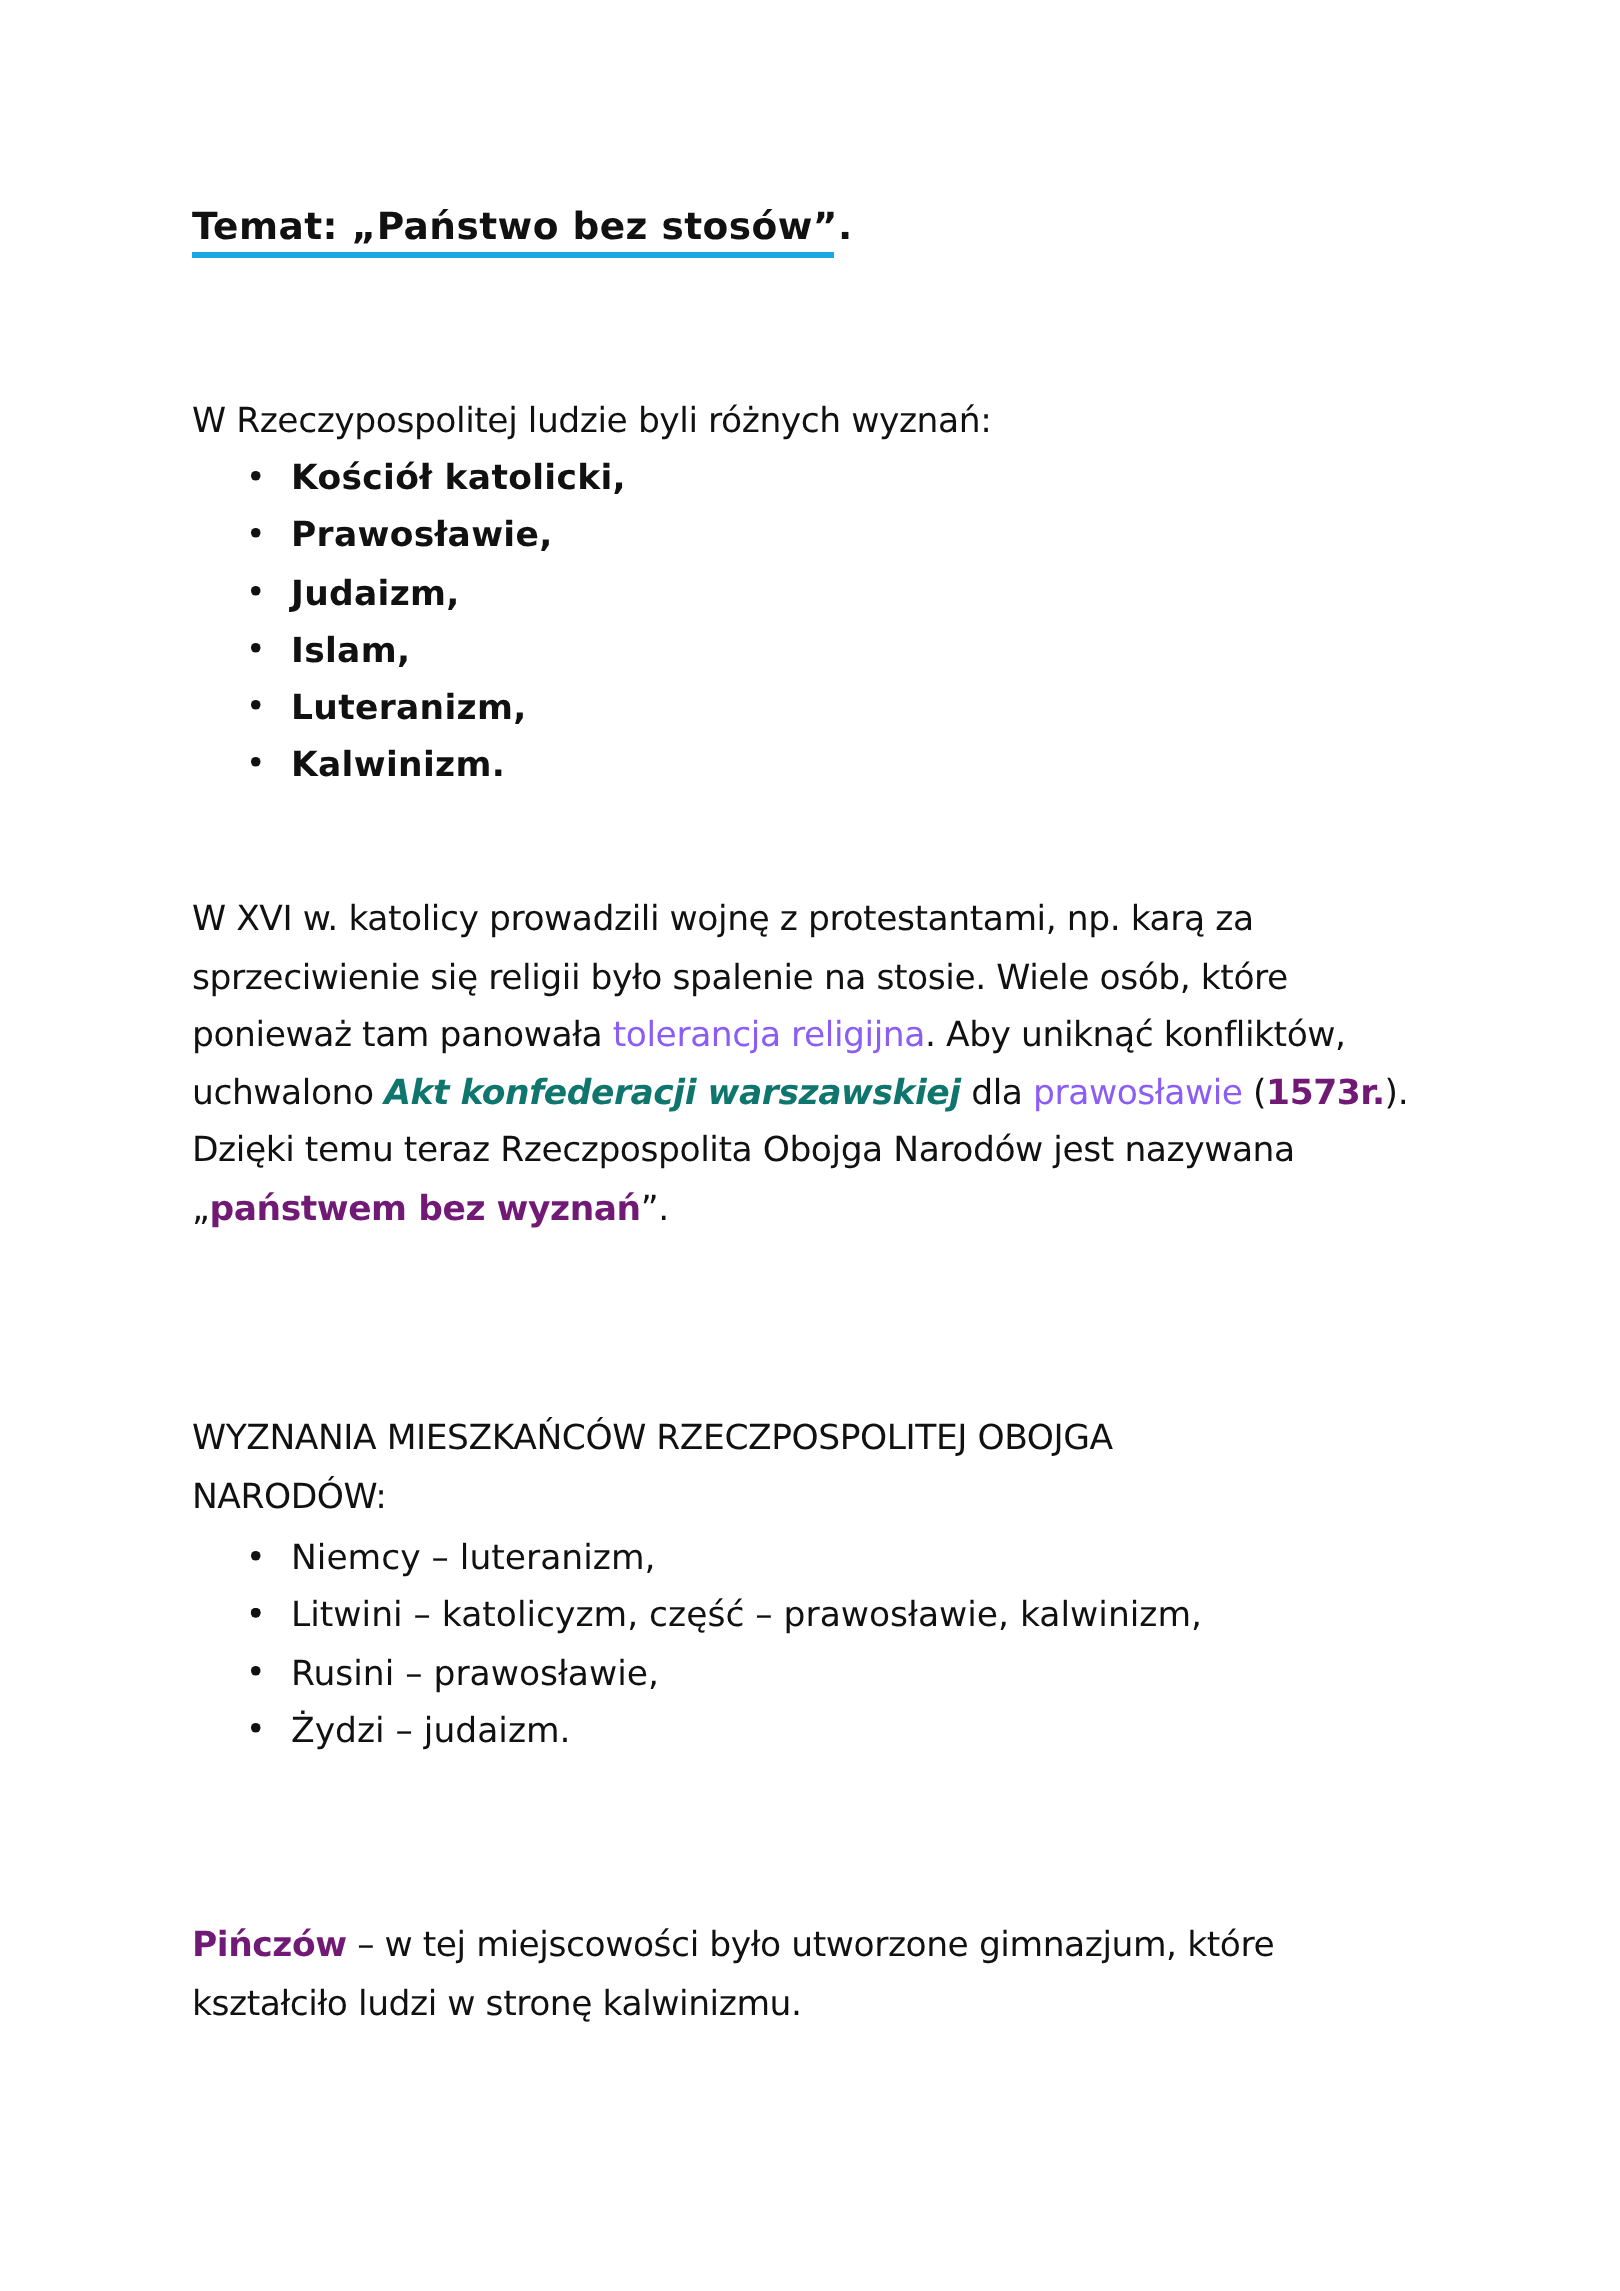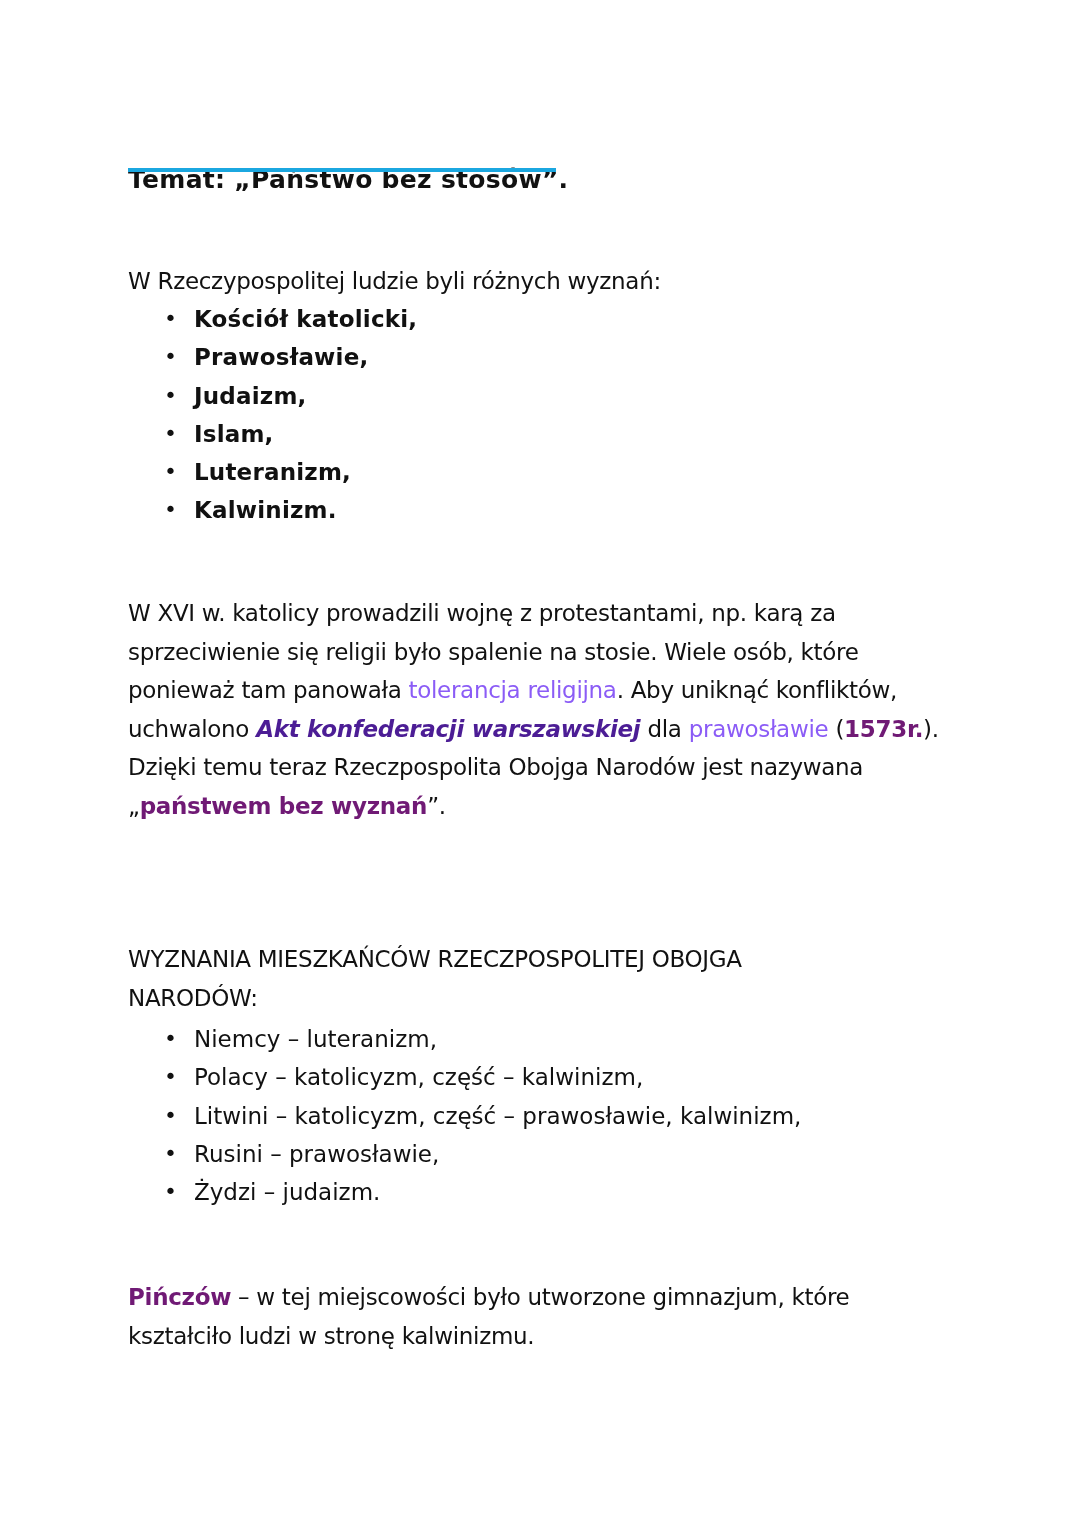--- a/index.html
+++ b/index.html
@@ -23,21 +23,20 @@
     }
     .title {
       position: absolute;
       top: 133px;
       left: 0;
       font-size: 25px;
       font-weight: bold;
       letter-spacing: 0.3px;
       white-space: nowrap;
       line-height: 36px;
-      margin-top: 29px;
     }
     .title-underline {
       position: absolute;
       left: 0;
       top: 168px;
       width: 428px;
       height: 4px;
       background: #1ba7e0;
     }
     .para {
@@ -63,21 +62,21 @@
       white-space: nowrap;
     }
     .list li .bullet {
       position: absolute;
       left: 2px;
       top: 0;
       font-size: 22px;
     }
     .list.bold li .txt { font-weight: bold; letter-spacing: 0.2px; }
     .red { color: #8b5cf6; }
-    .bi { color: #4c1d95; font-weight: bold; font-style: italic; }
+    .bi { color: #0f766e; font-weight: bold; font-style: italic; }
     .bb { color: #701a75; font-weight: bold; }
   </style>
 </head>
 <body>
 
 <div class="page">
 
   <div class="title">Temat: „Państwo bez stosów”.</div>
   <div class="title-underline"></div>
 
@@ -101,21 +100,21 @@
     <div><span>„</span><span class="bb">państwem bez wyznań</span><span>”.</span></div>
   </div>
 
   <div class="para" style="top:940px;">
     <div>WYZNANIA MIESZKAŃCÓW RZECZPOSPOLITEJ OBOJGA</div>
     <div>NARODÓW:</div>
   </div>
 
   <ul class="list" style="top:1020px;">
     <li><span class="bullet">•</span><span class="txt">Niemcy – luteranizm,</span></li>
-    <li><span class="bullet">•</span><span class="txt">Polacy – katolicyzm, część – kalwinizm,</span></li>
+    <li><span class="bullet">•</span></li>
     <li><span class="bullet">•</span><span class="txt">Litwini – katolicyzm, część – prawosławie, kalwinizm,</span></li>
     <li><span class="bullet">•</span><span class="txt">Rusini – prawosławie,</span></li>
     <li><span class="bullet">•</span><span class="txt">Żydzi – judaizm.</span></li>
   </ul>
 
   <div class="para" style="top:1278px;">
     <div><span class="bb">Pińczów</span><span> – w tej miejscowości było utworzone gimnazjum, które</span></div>
     <div>kształciło ludzi w stronę kalwinizmu.</div>
   </div>
 

